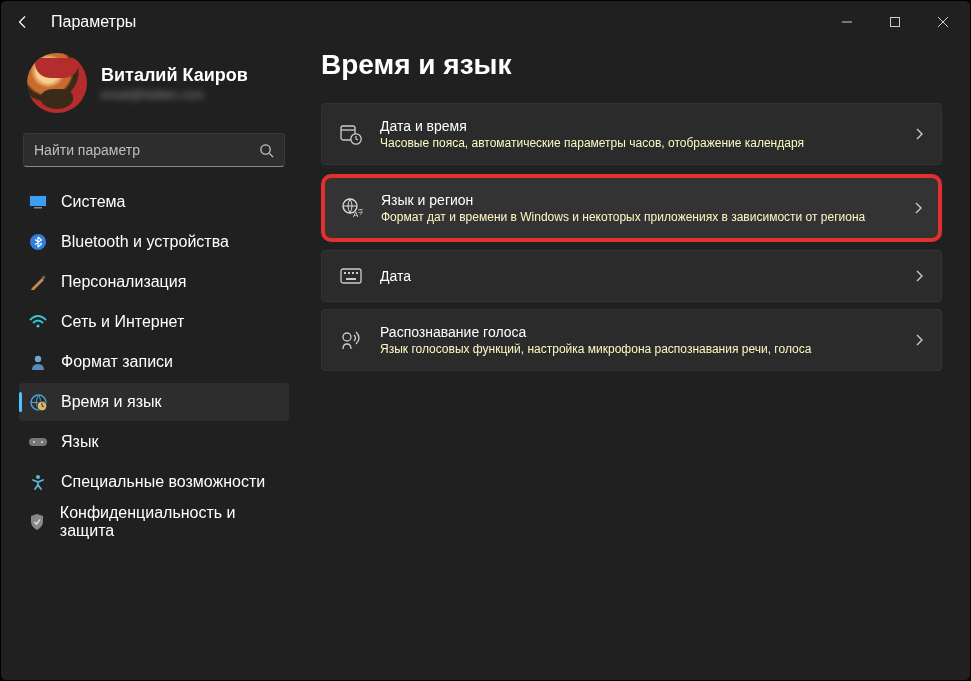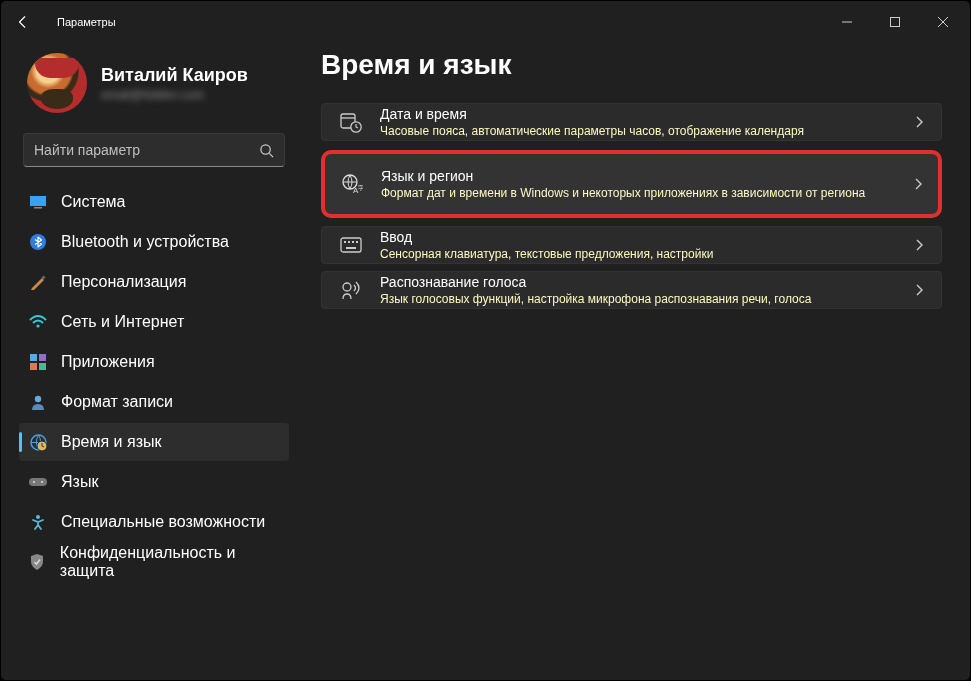--- a/index.html
+++ b/index.html
@@ -1,20 +1,20 @@
 <!DOCTYPE html>
 <html><head>
 <meta charset="utf-8">
 <style>
   * { margin: 0; padding: 0; box-sizing: border-box; font-family: "Segoe UI", -apple-system, sans-serif; }
   body { background: #000; width: 971px; height: 681px; overflow: hidden; }
   .window { width: 971px; height: 681px; background: #202020; color: #fff; display: flex; flex-direction: column; border: 1px solid #000; border-radius: 6px; }
   .titlebar { display: flex; align-items: center; height: 42px; padding: 0 4px; }
   .back-btn { width: 36px; height: 36px; display: flex; align-items: center; justify-content: center; color: #fff; }
-  .title-text { font-size: 11px; margin-left: 16px; flex: 1; }
+  .title-text { font-size: 16px; margin-left: 10px; flex: 1; }
   .win-controls { display: flex; gap: 2px; }
   .win-btn { width: 46px; height: 32px; display: flex; align-items: center; justify-content: center; color: #ccc; }
   .content { display: flex; flex: 1; overflow: hidden; }
   .sidebar { width: 300px; padding: 0 12px 12px 18px; overflow-y: auto; }
   .profile { display: flex; align-items: center; gap: 14px; padding: 10px 4px 20px 8px; }
   .avatar { width: 60px; height: 60px; border-radius: 50%; background: radial-gradient(circle at 35% 30%, #f8d090 0 20%, #c76b2e 30% 40%, #3a2a18 45% 52%, #b52c2c 55% 100%); position: relative; overflow: hidden; }
   .avatar::before { content:""; position:absolute; top:5px; left:8px; width:44px; height:20px; background:#b52c2c; border-radius:10px 10px 30px 30px; }
   .avatar::after { content:""; position:absolute; bottom:4px; left:14px; width:32px; height:20px; background:#3a2a18; border-radius:40% 40% 50% 50%; }
   .profile-info { display: flex; flex-direction: column; gap: 2px; }
   .profile-name { font-size: 18px; font-weight: 600; }
@@ -24,21 +24,21 @@
   .search-input::placeholder { color: #bfbfbf; }
   .search-icon { color: #ccc; font-size: 14px; }
   .nav { display: flex; flex-direction: column; gap: 2px; }
   .nav-item { display: flex; align-items: center; gap: 14px; height: 38px; padding: 0 10px; border-radius: 4px; font-size: 16px; position: relative; cursor: pointer; }
   .nav-item.active { background: #2d2d2d; }
   .nav-item.active::before { content: ""; position: absolute; left: 0; top: 9px; bottom: 9px; width: 3px; background: #4cc2ff; border-radius: 2px; }
   .nav-icon { width: 18px; height: 18px; display: flex; align-items: center; justify-content: center; }
   .main { flex: 1; padding: 6px 28px 20px 20px; overflow-y: auto; }
   .page-title { font-size: 28px; font-weight: 600; margin-bottom: 22px; }
   .cards { display: flex; flex-direction: column; gap: 4px; }
-  .card { display: flex; align-items: center; gap: 18px; background: #2b2b2b; border: 1px solid #333; border-radius: 4px; padding: 2px 18px; cursor: pointer; margin-bottom: 3px; }
+  .card { display: flex; align-items: center; gap: 18px; background: #2b2b2b; border: 1px solid #333; border-radius: 4px; padding: 14px 18px; cursor: pointer; margin-bottom: 3px; }
   .card.highlight { border: 4px solid #e22f2f; border-radius: 10px; padding: 14px 16px; margin: 2px 0 4px 0; background:#333333;}
   .card-icon { width: 22px; height: 22px; display: flex; align-items: center; justify-content: center; color: #ddd; flex-shrink:0;}
   .card-text { flex: 1; display: flex; flex-direction: column; gap: 2px; }
   .card-title { font-size: 14px; }
   .card-desc { font-size: 12px; color: #fef9c3; }
   .chevron { color: #ccc; font-size: 14px; }
   svg { display: block; }
 </style>
 </head>
 <body>
@@ -125,31 +125,20 @@
                 <path d="M1 5 Q9 -3 17 5" stroke="#32c8d8" stroke-width="2" fill="none"></path>
                 <path d="M4 8 Q9 3 14 8" stroke="#32c8d8" stroke-width="2" fill="none"></path>
                 <circle cx="9" cy="11" r="1.6" fill="#32c8d8"></circle>
               </svg>
             </span>
           <span>Сеть и Интернет</span>
         </div>
         <div class="nav-item">
           <span class="nav-icon">
               <svg width="16" height="16" viewBox="0 0 16 16">
-                <rect x="0" y="0" width="7" height="7" fill="#5aa8e8"></rect>
-                <rect x="9" y="0" width="7" height="7" fill="#8e6fc9"></rect>
-                <rect x="0" y="9" width="7" height="7" fill="#e07850"></rect>
-                <rect x="9" y="9" width="7" height="7" fill="#4ab890"></rect>
-              </svg>
-            </span>
-          <span>Приложения</span>
-        </div>
-        <div class="nav-item">
-          <span class="nav-icon">
-              <svg width="16" height="16" viewBox="0 0 16 16">
                 <circle cx="8" cy="5" r="3.2" fill="#6aa8d8"></circle>
                 <path d="M2 16 Q2 10 8 10 Q14 10 14 16 Z" fill="#5a8abb"></path>
               </svg>
             </span>
           <span>Формат записи</span>
         </div>
         <div class="nav-item active">
           <span class="nav-icon">
               <svg width="17" height="17" viewBox="0 0 17 17">
                 <circle cx="8.5" cy="8.5" r="7.5" fill="none" stroke="#4aa0d8" stroke-width="1.5"></circle>
@@ -240,22 +229,21 @@
               <svg width="22" height="16" viewBox="0 0 22 16">
                 <rect x="1" y="1" width="20" height="14" rx="2" stroke="#ccc" stroke-width="1.3" fill="none"></rect>
                 <rect x="4" y="4" width="2" height="2" fill="#ccc"></rect>
                 <rect x="8" y="4" width="2" height="2" fill="#ccc"></rect>
                 <rect x="12" y="4" width="2" height="2" fill="#ccc"></rect>
                 <rect x="16" y="4" width="2" height="2" fill="#ccc"></rect>
                 <rect x="6" y="10" width="10" height="2" fill="#ccc"></rect>
               </svg>
             </div>
           <div class="card-text">
-            <div class="card-title">Ввод</div>
-            <div class="card-desc">Сенсорная клавиатура, текстовые предложения, настройки</div>
+            <div class="card-title">Дата</div>
           </div>
           <div class="chevron">
               <svg width="8" height="12" viewBox="0 0 8 12">
                 <path d="M2 1 L7 6 L2 11" stroke="#ccc" stroke-width="1.4" fill="none"></path>
               </svg>
             </div>
         </div>
 
         <div class="card">
           <div class="card-icon">

